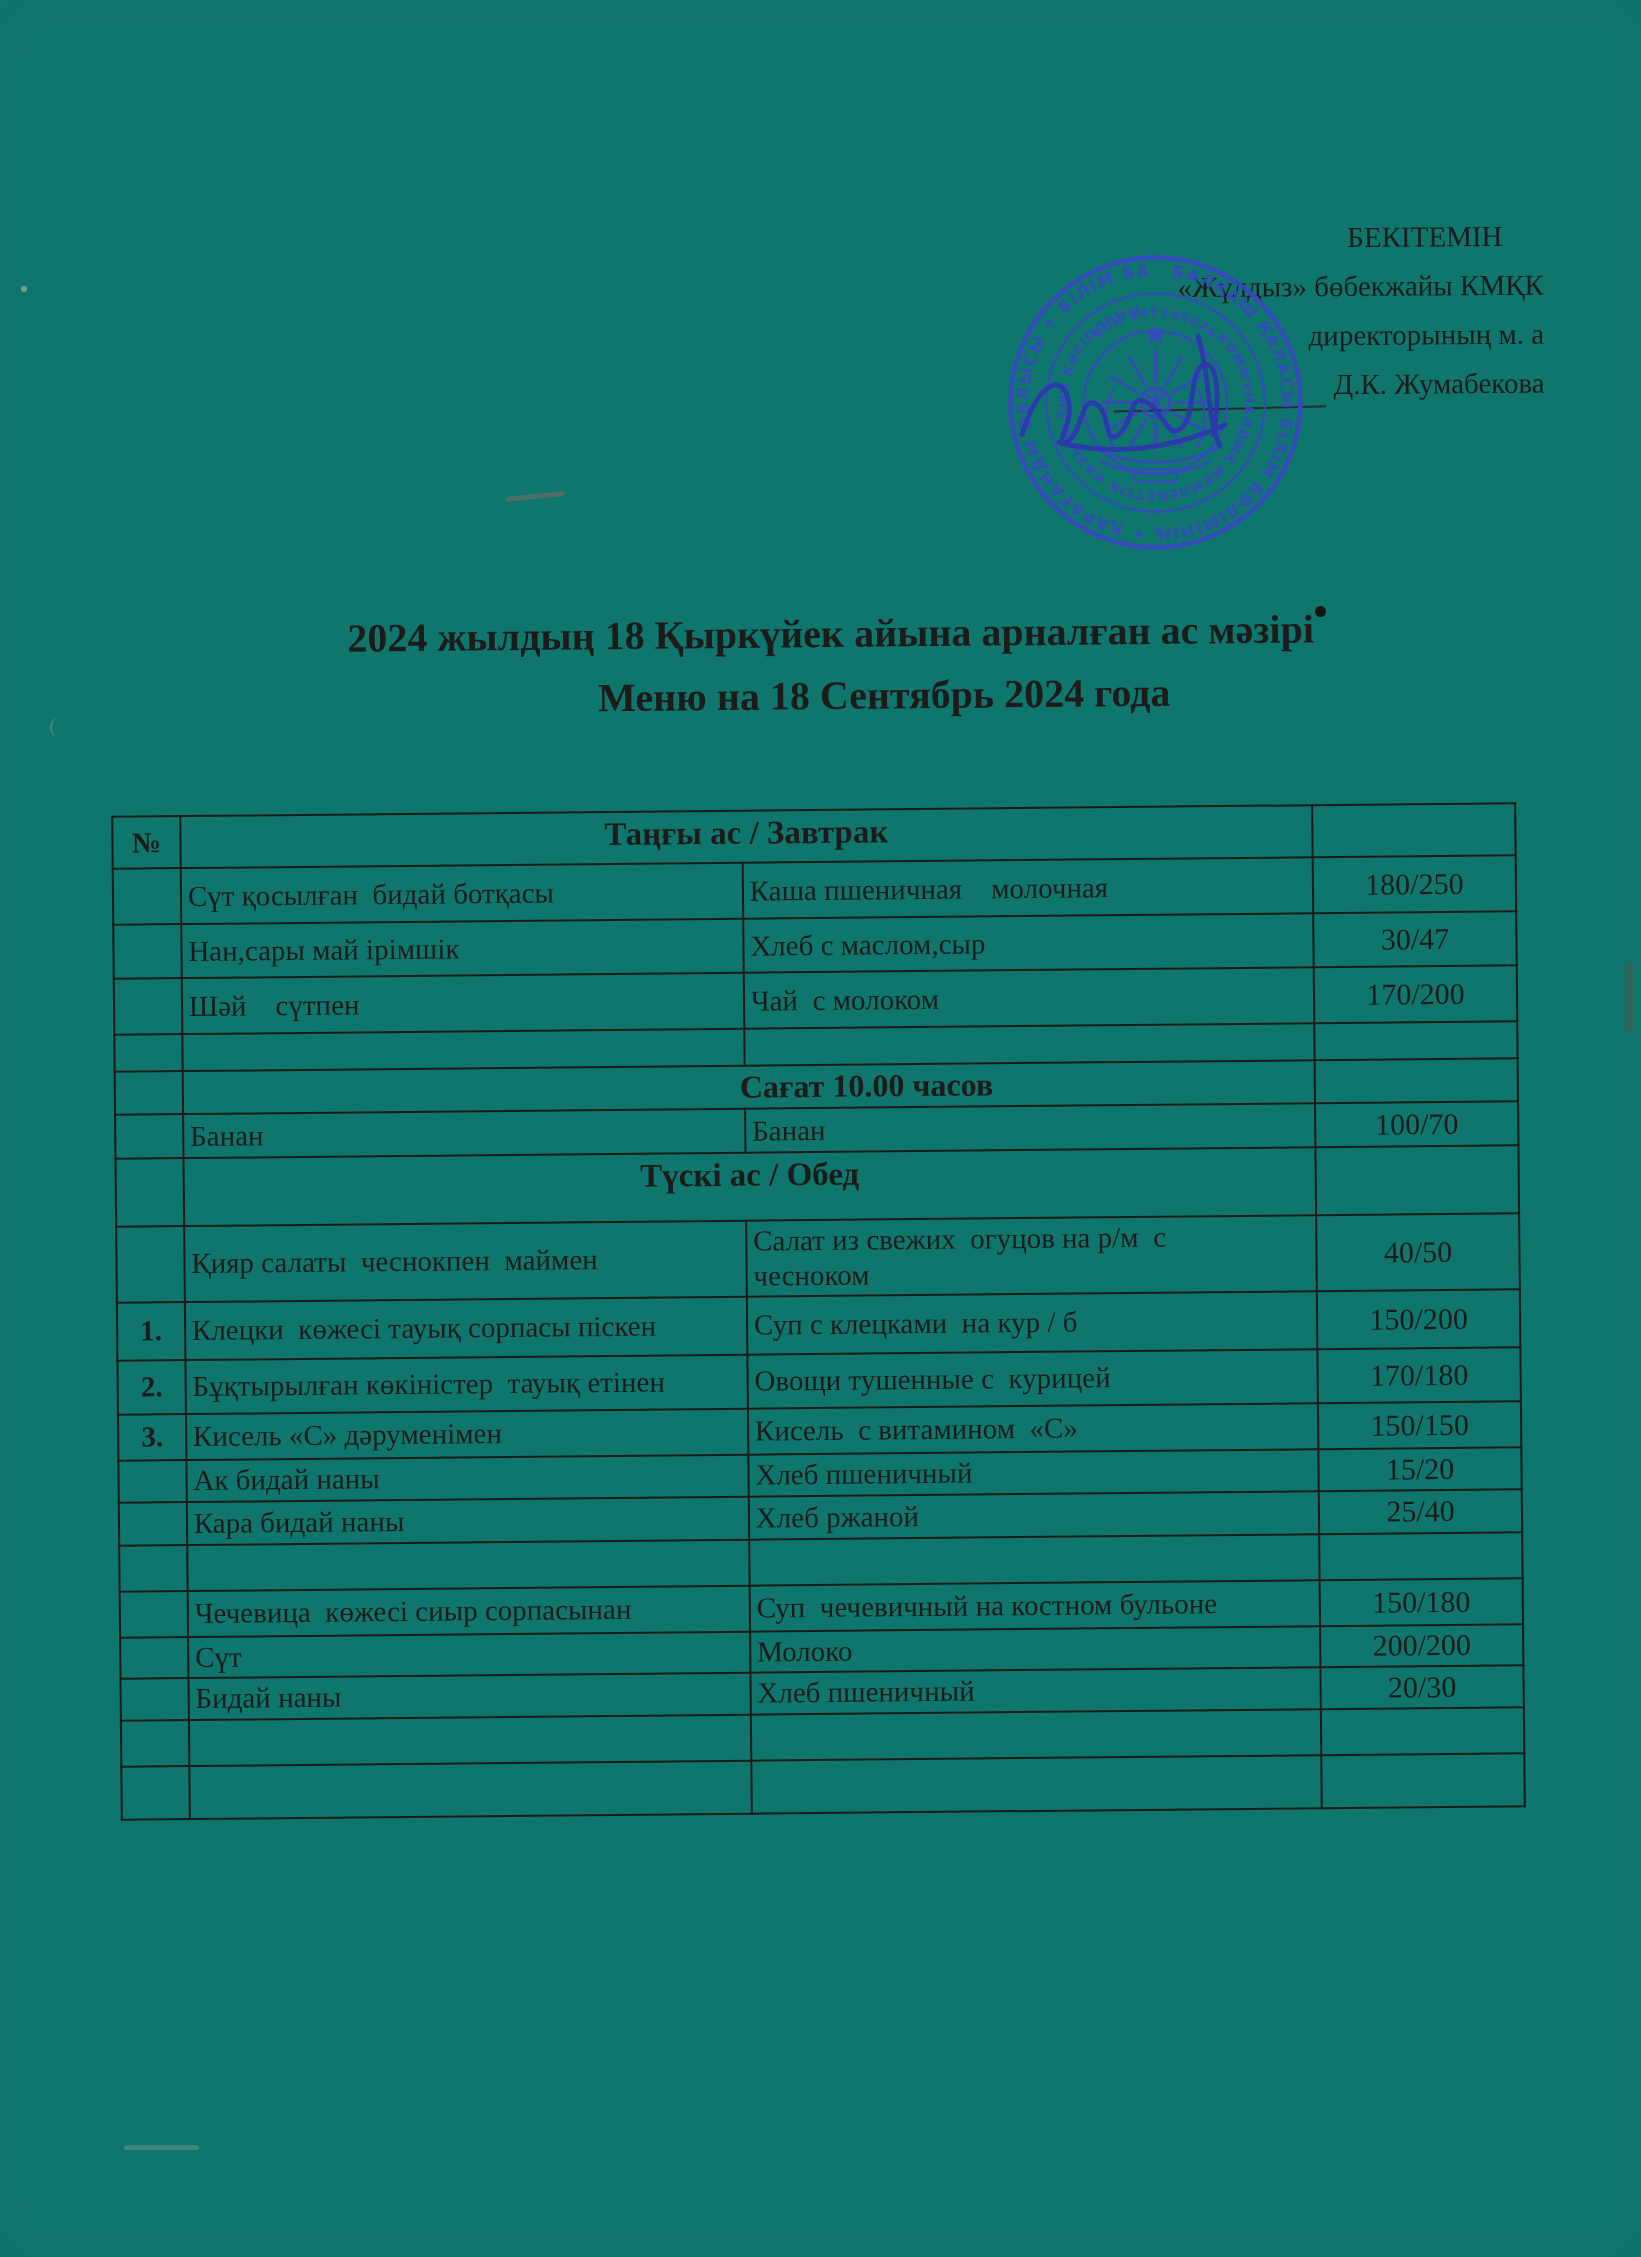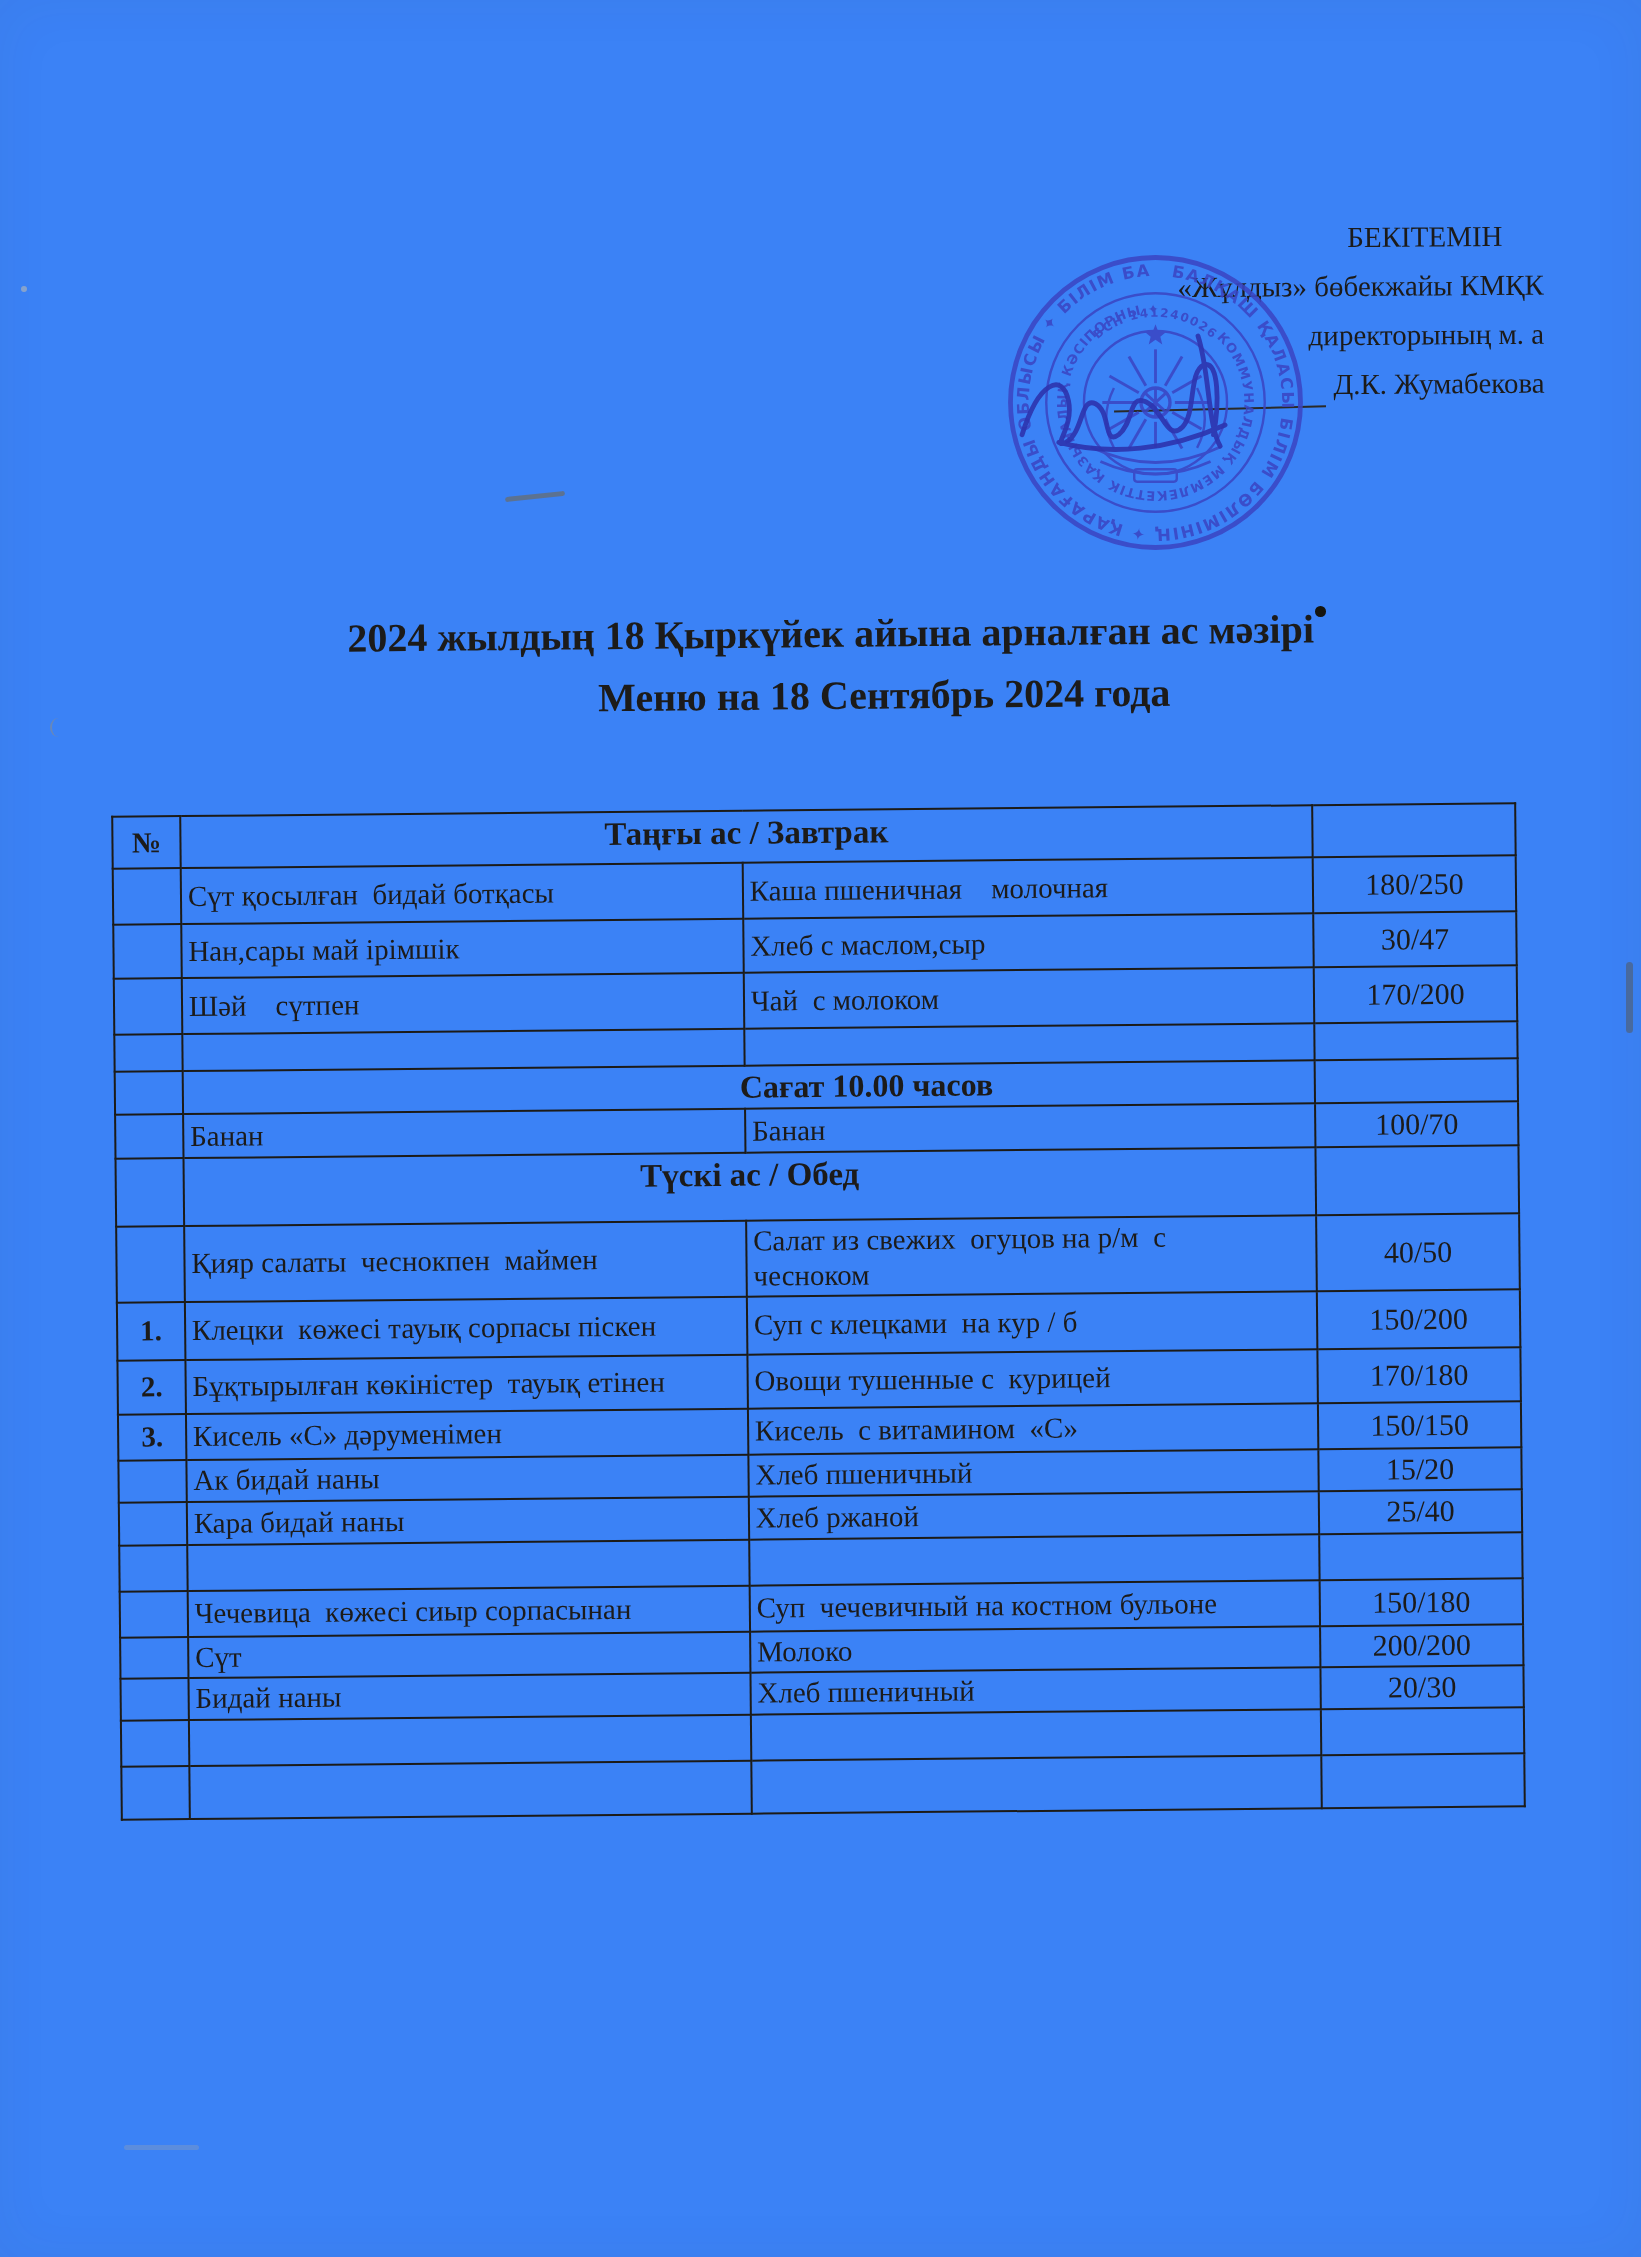--- a/index.html
+++ b/index.html
@@ -1,17 +1,17 @@
 <!DOCTYPE html>
 <html><head>
 <meta charset="utf-8">
 <style>
   html,body{margin:0;padding:0;background:#e8e8e6;}
   .page{
-    position:relative; width:1641px; height:2257px; background:#3b82f6;
+    position:relative; width:1641px; height:2257px; background:#0f766e;
     font-family:"Liberation Serif", serif; color:#1c1b1a; overflow:hidden;
     box-shadow: inset 0 0 58px rgba(60,55,40,0.05);
   }
   
   .approval{
     position:absolute; top:214px; right:97px; width:676px;
     text-align:right; font-size:29px; line-height:49px;
     transform:rotate(-0.4deg); z-index:1;
   }
   .appr-l1{ padding-right:41px; }

